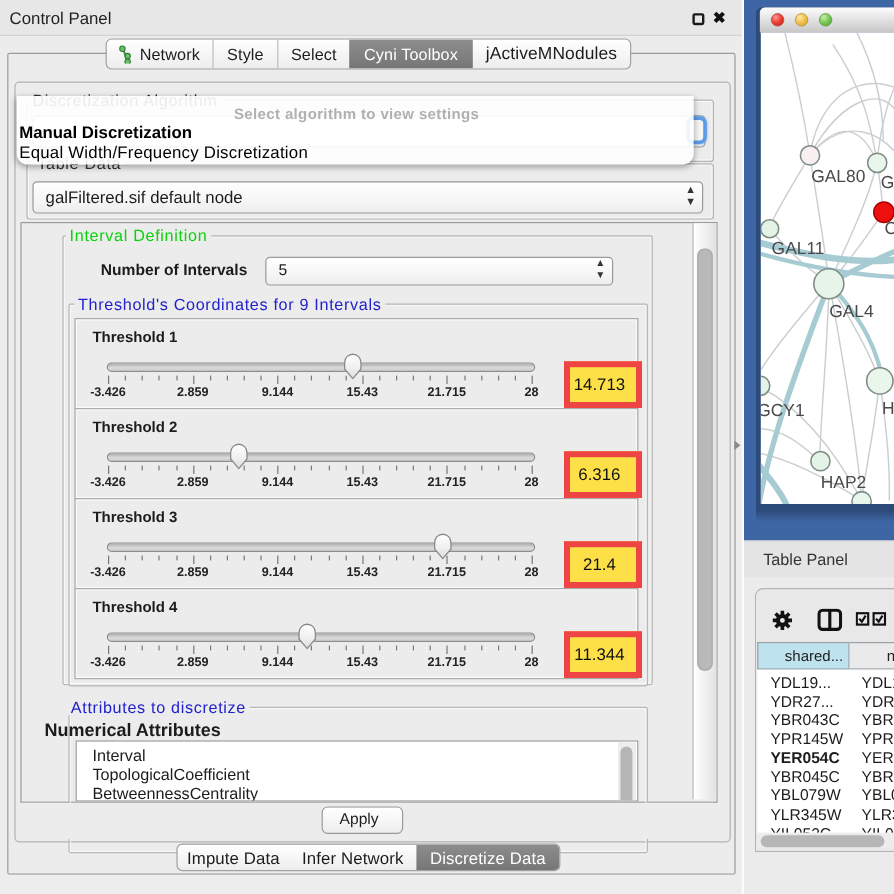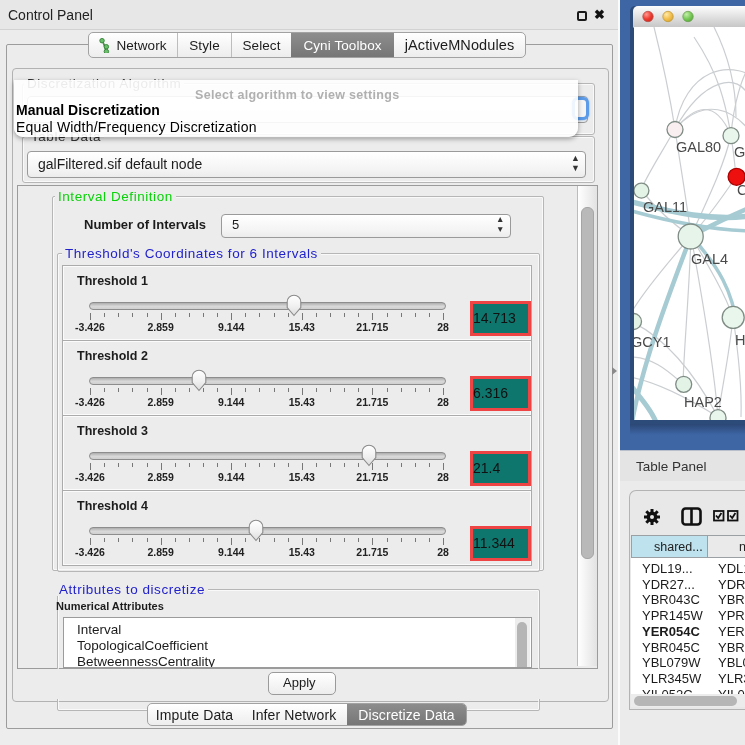--- a/index.html
+++ b/index.html
@@ -12,22 +12,22 @@
   .combo{position:absolute;background:linear-gradient(180deg,#ffffff,#f4f4f4 70%,#ececec);
     border:1px solid #9a9a9a;border-radius:4px;}
   .tabbar{position:absolute;background:linear-gradient(180deg,#ffffff,#ededed);
     border:1px solid #a2a2a2;border-radius:5px;display:flex;overflow:hidden;}
   .tab{font-size:13.5px;color:#1c1c1c;display:flex;align-items:center;justify-content:center;letter-spacing:0.1px;}
   .tabsel{background:linear-gradient(180deg,#8d8d8d,#767676);color:#fff;}
   .tsep{width:1px;background:#bdbdbd;margin:0;}
   .thr{position:absolute;border:1px solid #ababab;box-shadow:inset 0 0 0 1px rgba(255,255,255,.8);background:#ececec;}
   .track{position:absolute;height:6px;border:1px solid #8d8d8d;border-radius:4px;
     background:linear-gradient(180deg,#adadad,#d9d9d9 55%,#cfcfcf);}
-  .vbox{position:absolute;background:#0f766e;border:3px solid #ef4444;font-size:14px;
-    text-align:left;color:#111;}
+  .vbox{position:absolute;background:#fde047;border:5px solid #ef4444;font-size:14px;
+    text-align:center;color:#111;}
   .tick{position:absolute;width:1px;background:#777;}
   .tlabel{position:absolute;font-size:10.5px;font-weight:bold;color:#222;transform:translateX(-50%);}
 </style>
 </head>
 <body>
 
 <div class="ab" style="left:0;top:0;width:620px;height:745px;background:#ececec;"></div>
 
 <div class="ab" style="left:0;top:0;width:620px;height:29px;background:#e7e7e7;border-bottom:1px solid #d2d2d2;"></div>
 <div class="txt" style="left:8px;top:7px;font-size:14px;color:#222;">Control Panel</div>
@@ -63,21 +63,21 @@
 <div class="ab" style="left:581px;top:207px;width:11px;height:350px;background:#b9b9b9;border:1px solid #a5a5a5;border-radius:6px;"></div>
 
 <div class="gbox" style="left:52px;top:196px;width:490px;height:373px;border-radius:2px;"></div>
 <div class="gtitle" style="left:55px;top:190px;color:#0ad20a;">Interval Definition</div>
 <div class="txt" style="left:84px;top:217px;font-size:13px;font-weight:bold;">Number of Intervals</div>
 <div class="combo" style="left:221px;top:214px;width:288px;height:22px;"></div>
 <div class="txt" style="left:232px;top:217px;font-size:13px;">5</div>
 <div class="txt" style="left:496px;top:214px;font-size:8.5px;color:#333;">▲<br>▼</div>
 
 <div class="gbox" style="left:57px;top:253px;width:481px;height:317px;border-radius:2px;"></div>
-<div class="gtitle" style="left:62px;top:247px;color:#2222cc;">Threshold's Coordinates for 6 Intervals</div>
+<div class="gtitle" style="left:62px;top:247px;color:#2222cc;">Threshold's Coordinates for 9 Intervals</div>
 
 <div class="thr" style="left:62px;top:265px;width:468px;height:74px;"></div>
 <div class="txt" style="left:77px;top:274px;font-size:12.5px;font-weight:bold;">Threshold 1</div>
 <div class="track" style="left:89px;top:302px;width:355px;"></div>
 <div class="tick" style="left:90.0px;top:313px;height:7px;"></div>
 <div class="tick" style="left:104.1px;top:313px;height:4px;"></div>
 <div class="tick" style="left:118.2px;top:313px;height:4px;"></div>
 <div class="tick" style="left:132.4px;top:313px;height:4px;"></div>
 <div class="tick" style="left:146.5px;top:313px;height:4px;"></div>
 <div class="tick" style="left:160.6px;top:313px;height:7px;"></div>
@@ -228,21 +228,21 @@
 <div class="tlabel" style="left:372.4px;top:546px;">21.715</div>
 <div class="tlabel" style="left:443.0px;top:546px;">28</div>
 <svg class="ab" style="left:247.9px;top:519px;" width="16" height="23" viewBox="0 0 16 23">
     <defs></defs>
     <path d="M1.2,8 a6.8,6.8 0 0 1 13.6,0 l0,5.5 L8,21.5 L1.2,13.5 Z" fill="url(#tg)" stroke="#8a8a8a" stroke-width="1.1"></path>
   </svg>
 <div class="vbox" style="left:470px;top:526px;width:49px;height:29px;line-height:29px;padding-right:6px;">11.344</div>
 
 <div class="gbox" style="left:57px;top:589px;width:481px;height:120px;border-radius:2px;"></div>
 <div class="gtitle" style="left:56px;top:583px;color:#2222cc;">Attributes to discretize</div>
-<div class="txt" style="left:56px;top:600px;font-size:11px;font-weight:bold;">Numerical Attributes</div>
+<div class="txt" style="left:37px;top:600px;font-size:15px;font-weight:bold;">Numerical Attributes</div>
 <div class="ab" style="left:63px;top:617px;width:467px;height:49px;background:#fff;border:1px solid #9b9b9b;overflow:hidden;">
   <div class="txt" style="left:13px;top:4px;font-size:13.5px;">Interval</div>
   <div class="txt" style="left:13px;top:20px;font-size:13.5px;">TopologicalCoefficient</div>
   <div class="txt" style="left:13px;top:36px;font-size:13.5px;">BetweennessCentrality</div>
   <div class="ab" style="left:451px;top:0;width:15px;height:49px;background:#ededed;"></div>
   <div class="ab" style="left:453px;top:4px;width:10px;height:60px;background:#b5b5b5;border-radius:5px;"></div>
 </div>
 
 <div class="ab" style="left:18px;top:669px;width:577px;height:30px;background:#ececec;"></div>
 

